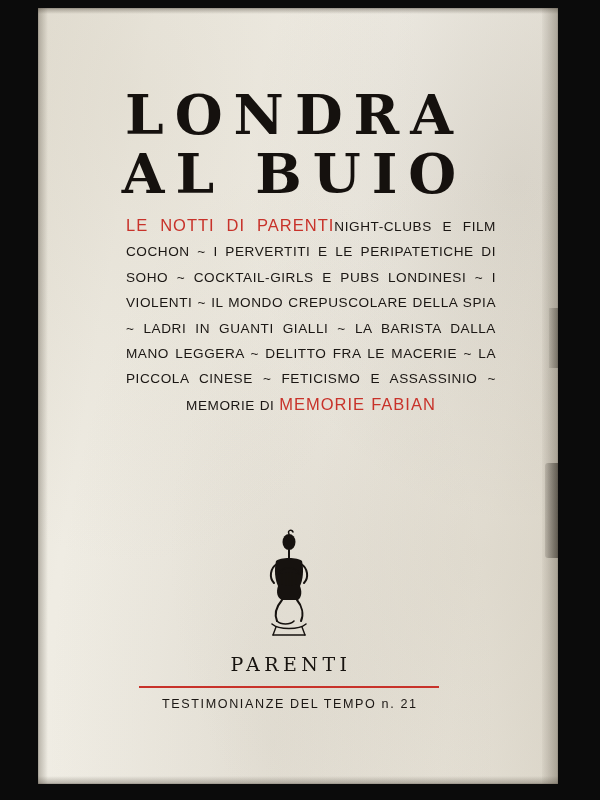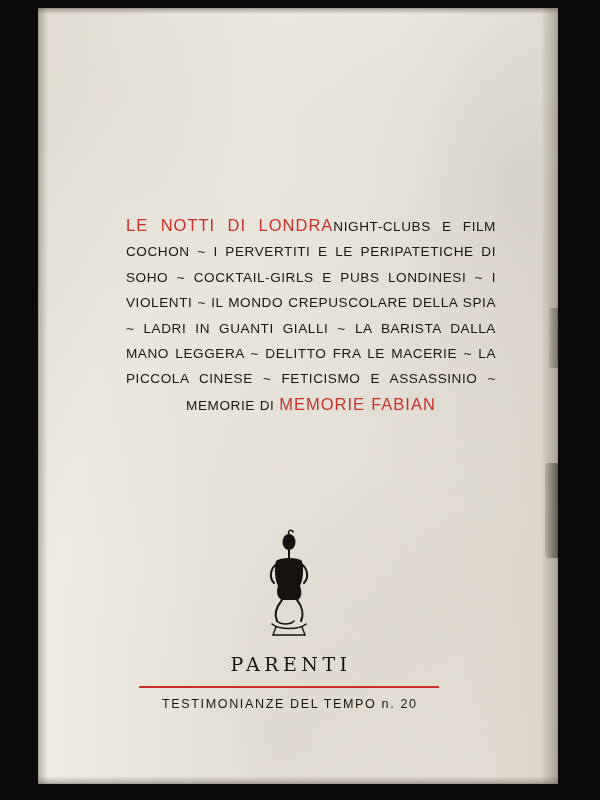--- a/index.html
+++ b/index.html
@@ -188,23 +188,27 @@
 
     <div id="edge-left"></div>
     <div id="edge-top"></div>
     <div id="edge-bottom"></div>
     <div id="edge-right"></div>
     <div id="edge-scuff"></div>
     <div id="edge-scuff2"></div>
 
     <div id="content">
 
+      <div class="title-block">
+        <div class="title-line l1">LONDRA</div>
+        <div class="title-line l2">AL BUIO</div>
+      </div>
 
       <div class="blurb">
-        <span class="red">LE NOTTI DI LONDRA</span><span>NIGHT-CLUBS E FILM COCHON ~ I PERVERTITI E LE PERIPATETICHE DI SOHO ~ COCKTAIL-GIRLS E PUBS LONDINESI ~ I VIOLENTI ~ IL MONDO CREPUSCOLARE DELLA SPIA ~ LADRI IN GUANTI GIALLI ~ LA BARISTA DALLA MANO LEGGERA ~ DELITTO FRA LE MACERIE ~ LA PICCOLA CINESE ~ FETICISMO E ASSASSINIO ~ MEMORIE DI</span> <span class="red">MEMORIE FABIAN</span>
+        <span class="red">LE NOTTI DI PARENTI</span><span>NIGHT-CLUBS E FILM COCHON ~ I PERVERTITI E LE PERIPATETICHE DI SOHO ~ COCKTAIL-GIRLS E PUBS LONDINESI ~ I VIOLENTI ~ IL MONDO CREPUSCOLARE DELLA SPIA ~ LADRI IN GUANTI GIALLI ~ LA BARISTA DALLA MANO LEGGERA ~ DELITTO FRA LE MACERIE ~ LA PICCOLA CINESE ~ FETICISMO E ASSASSINIO ~ MEMORIE DI</span> <span class="red">MEMORIE FABIAN</span>
       </div>
 
       <div class="device">
         <svg width="86" height="110" viewBox="0 0 86 110">
           <g fill="none" stroke="#16120f" stroke-width="1.5" stroke-linecap="round" stroke-linejoin="round">
 
             <ellipse cx="43" cy="14" rx="6.5" ry="8" fill="#16120f" stroke="none"></ellipse>
 
             <path d="M43 6 C41 2, 46 1, 47 4"></path>
 
@@ -226,18 +230,18 @@
             <path d="M26 96 C33 102, 53 102, 60 96" stroke-width="1.6"></path>
             <path d="M30 99 L27 107 M56 99 L59 107" stroke-width="1.4"></path>
             <path d="M27 107 L59 107" stroke-width="1.4"></path>
           </g>
         </svg>
       </div>
 
       <div class="imprint">
         <div class="publisher">PARENTI</div>
         <div class="rule"></div>
-        <div class="series">TESTIMONIANZE DEL TEMPO n. 20</div>
+        <div class="series">TESTIMONIANZE DEL TEMPO n. 21</div>
       </div>
 
     </div>
   </div>
 </div>
 
 </body></html>

